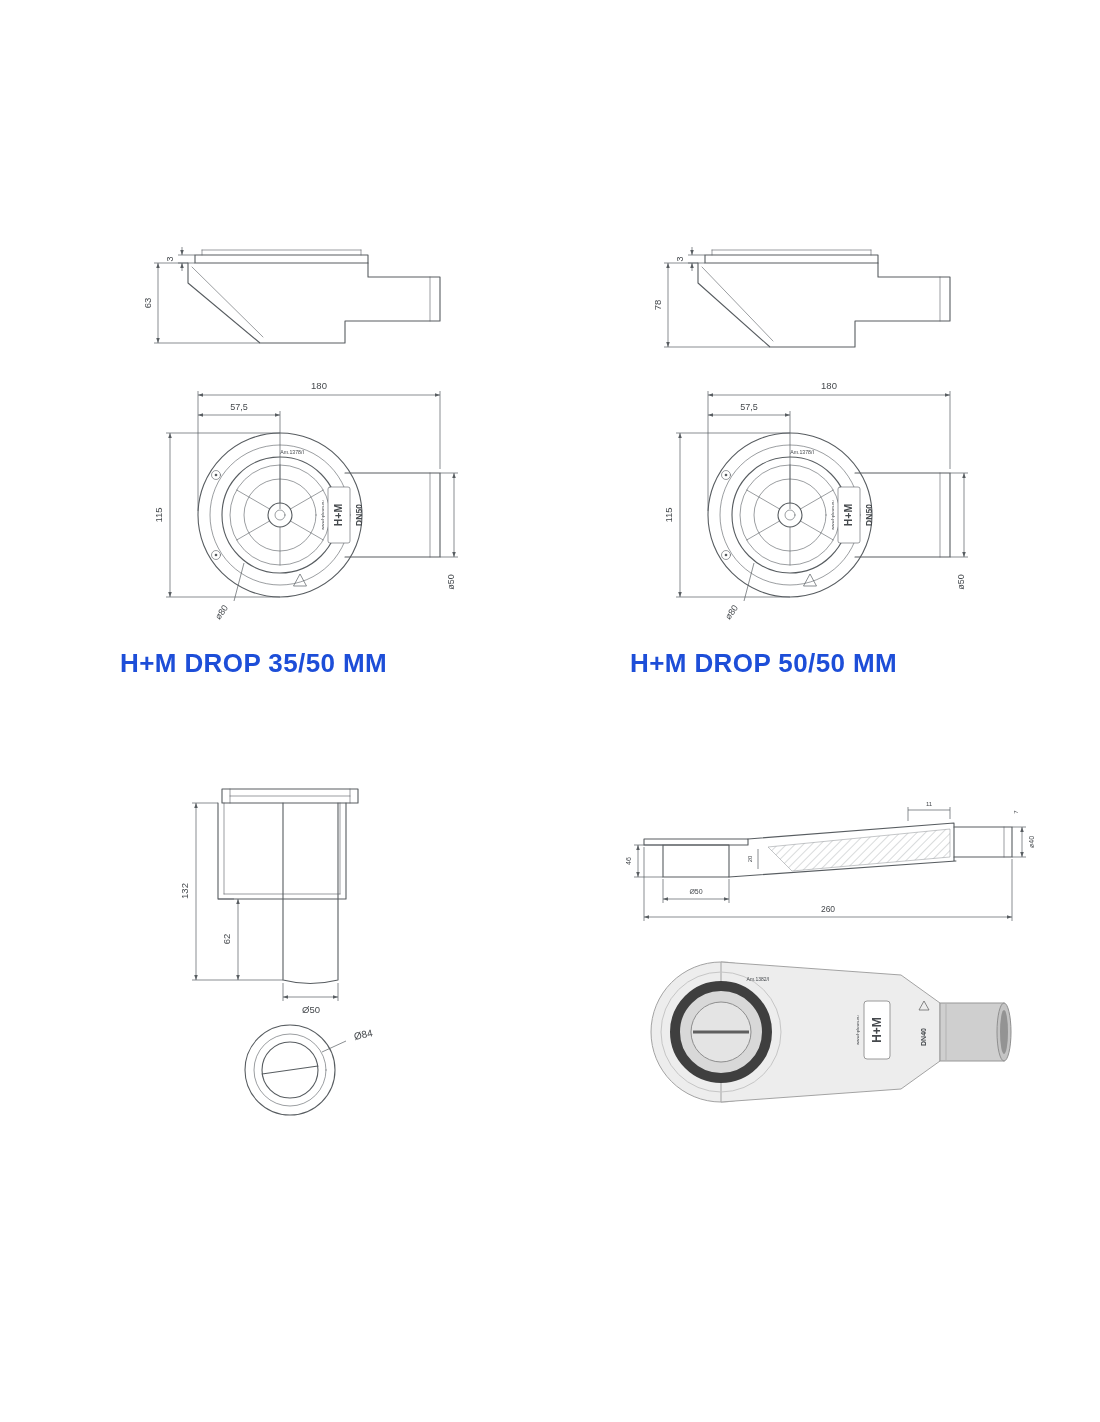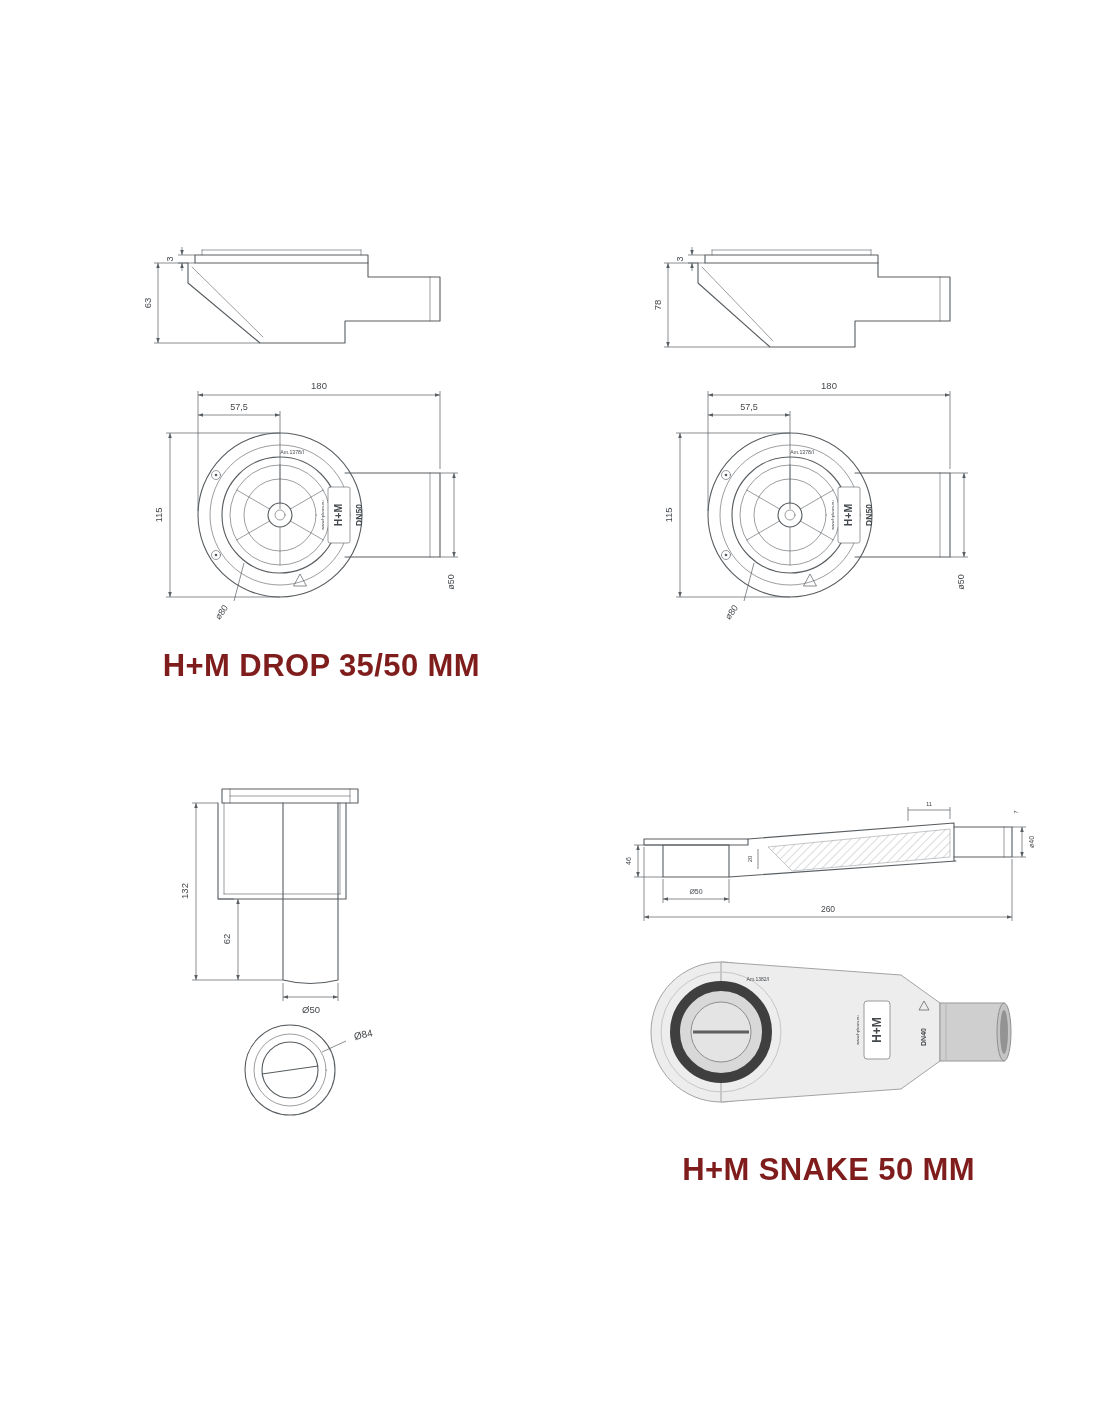--- a/index.html
+++ b/index.html
@@ -4,23 +4,23 @@
 <style>
   * { margin:0; padding:0; box-sizing:border-box; }
   html,body { background:#ffffff; }
   body {
     width:1100px; height:1422px; position:relative; overflow:hidden;
     font-family:"Liberation Sans", sans-serif;
   }
   .sheet { position:absolute; inset:0; background:#ffffff; }
   .panel { position:absolute; }
   .caption {
-    position:absolute; text-align:right;
-    font-weight:800; font-size:31px; letter-spacing:.4px;
-    color:#7f1d1d; font-family:"Liberation Sans", sans-serif;
+    position:absolute; text-align:left;
+    font-weight:800; font-size:26px; letter-spacing:.4px;
+    color:#1d4ed8; font-family:"Liberation Sans", sans-serif;
   }
   svg text { font-family:"Liberation Sans", sans-serif; fill:#45494d; }
   .ln   { fill:none; stroke:#585d61; stroke-width:1.1; stroke-linejoin:round; stroke-linecap:round; }
   .thin { stroke-width:.6; }
   .dim  { fill:none; stroke:#585d61; stroke-width:.7; }
   .wfill{ fill:#ffffff; }
 </style>
 </head>
 <body>
 
@@ -310,15 +310,15 @@
           <rect x="334" y="208" width="64" height="58" fill="#cfcfcf" stroke="#979797"></rect>
           <line x1="340" y1="208" x2="340" y2="266" stroke="#b3b3b3"></line>
           <ellipse cx="398" cy="237" rx="7" ry="29" fill="#c4c4c4" stroke="#8f8f8f"></ellipse>
           <ellipse cx="398" cy="237" rx="4" ry="22" fill="#939393"></ellipse>
         </g>
       </g>
     </svg>
   </figure>
 
   <div class="caption" style="left:120px;top:648px;width:360px">H+M DROP 35/50 MM</div>
-  <div class="caption" style="left:630px;top:1152px;width:345px">H+M SNAKE 50 MM</div>
+  <div class="caption" style="left:630px;top:648px;width:345px">H+M DROP 50/50 MM</div>
 
 </div>
 
 </body></html>

